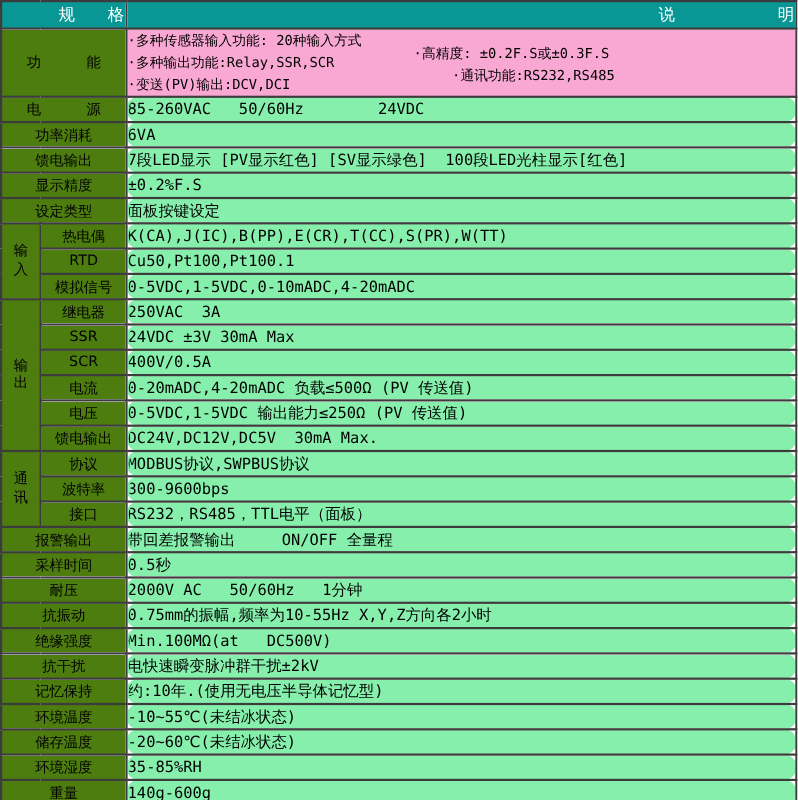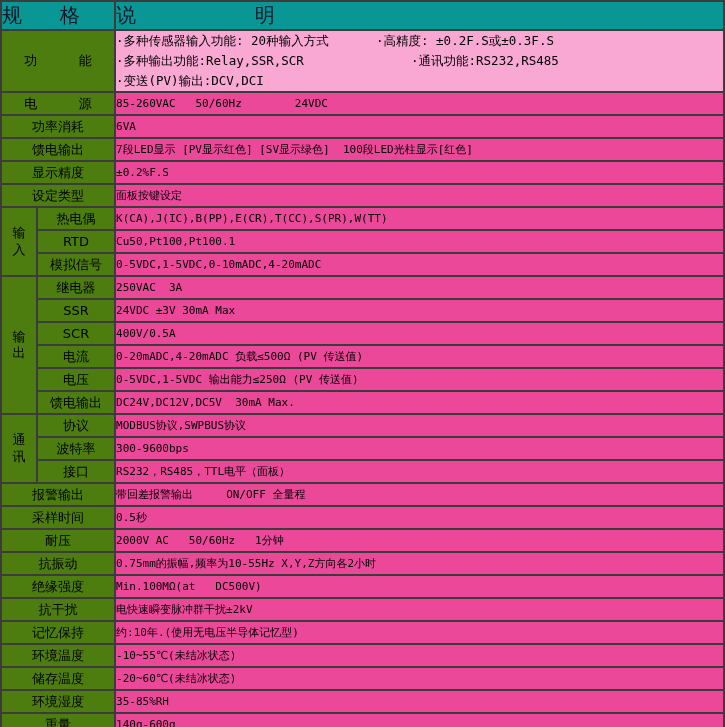--- a/index.html
+++ b/index.html
@@ -15,62 +15,63 @@
     border: 2px solid #3c3c3c;
     padding: 0;
     overflow: hidden;
   }
   tr.hdr { height: 25px; }
   tr.std { height: 23px; }
   tr.func { height: 62px; }
 
   th.hcell {
     background: #089794;
-    color: #0f172a;
-    font-size: 20px;
+    color: #ffffff;
+    font-size: 15px;
     font-weight: normal;
-    text-align: left;
+    text-align: right;
     white-space: pre;
     letter-spacing: 1px;
   }
   td.label, td.sublabel, td.glabel {
     background: #4d7c0f;
     text-align: center;
     font-size: 13px;
     white-space: pre;
     vertical-align: middle;
   }
   td.glabel {
     line-height: 1.25;
     font-size: 13px;
   }
   td.value {
-    background: #ec4899;
+    background: #86efac;
     font-family: "DejaVu Sans Mono", "DejaVu Sans", monospace;
-    font-size: 11px;
+    font-size: 14px;
     white-space: pre;
     vertical-align: middle;
     padding-left: 8px;
     padding-right: 4px;
+    border-radius: 11px;
   }
   td.value-multi {
     background: #f9a8d4;
     font-family: "DejaVu Sans Mono", "DejaVu Sans", monospace;
     font-size: 12.5px;
     vertical-align: middle;
     padding-left: 8px;
     padding-right: 4px;
   }
   .fline {
     position: relative;
     height: 20px;
     line-height: 20px;
     white-space: pre;
   }
-  .fline .rpart { position: absolute; top: 0; white-space: pre; }
+  .fline .rpart { position: absolute; top: 12px; white-space: pre; }
   .rpos0 { left: 260px; }
   .rpos1 { left: 295px; }
   .rpos2 { left: 325px; margin-top: 44px; }
 </style>
 </head>
 <body>
 
 <table class="spec">
   <colgroup>
     <col style="width:36px">

